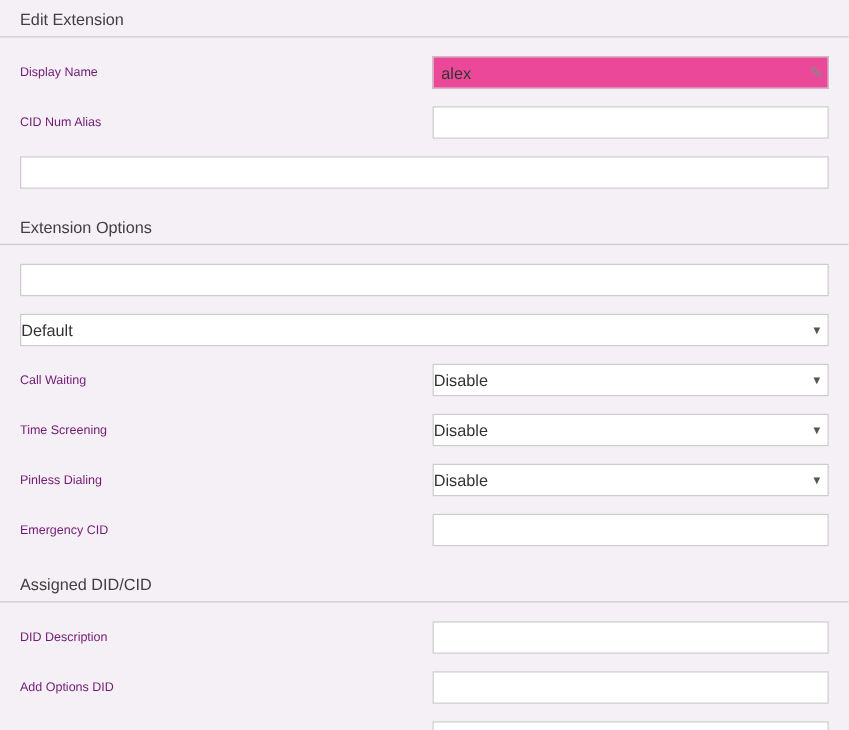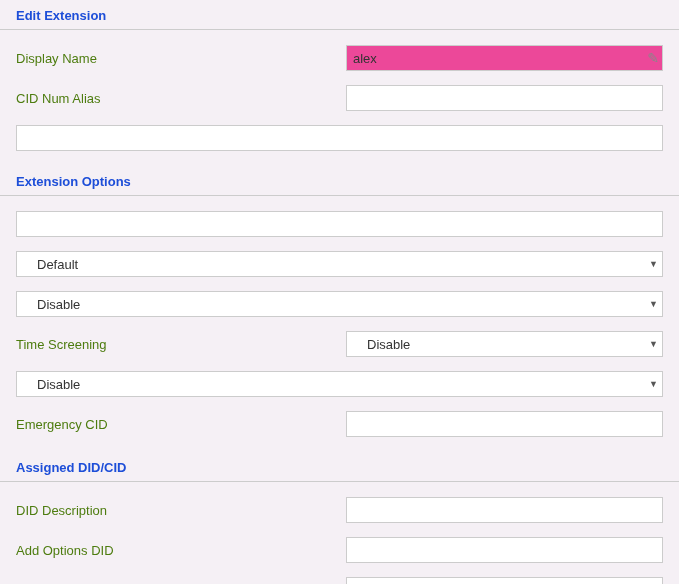--- a/index.html
+++ b/index.html
@@ -13,37 +13,37 @@
       font-size: 13px;
       background-color: #f5f0f5;
       color: #333;
       width: 679px;
       min-height: 584px;
     }
 
     .section-header {
       padding: 8px 16px 6px 16px;
       font-size: 13px;
-      font-weight: bold;
-      color: #1d4ed8;
+      font-weight: normal;
+      color: #404040;
       border-bottom: 1px solid #ccc;
       background-color: #f5f0f5;
     }
 
     .form-group {
       display: flex;
       align-items: center;
       padding: 7px 16px;
       min-height: 34px;
     }
 
     .form-label {
       width: 330px;
-      font-size: 13px;
-      color: #4d7c0f;
+      font-size: 10px;
+      color: #701a75;
       flex-shrink: 0;
     }
 
     .form-control {
       flex: 1;
       height: 26px;
       border: 1px solid #ccc;
       background-color: #fff;
       padding: 2px 6px;
       font-size: 13px;
@@ -79,21 +79,21 @@
     .select-wrapper {
       position: relative;
       flex: 1;
     }
 
     .select-wrapper select {
       width: 100%;
       height: 26px;
       border: 1px solid #ccc;
       background-color: #fff;
-      padding: 2px 20px 2px 20px;
+      padding: 2px 20px 2px 0;
       font-size: 13px;
       color: #333;
       outline: none;
       appearance: none;
       -webkit-appearance: none;
       cursor: pointer;
     }
 
     .select-wrapper::after {
       content: '▼';
@@ -154,40 +154,42 @@
       <option>20</option>
       <option>25</option>
       <option>30</option>
       <option>60</option>
       <option>120</option>
     </select>
   </div>
 </div>
 
 <div class="form-group">
+  <div class="form-label">Call Waiting</div>
   <div class="select-wrapper">
     <select>
       <option>Disable</option>
       <option>Enable</option>
     </select>
   </div>
 </div>
 
 <div class="form-group">
   <div class="form-label">Time Screening</div>
   <div class="select-wrapper">
     <select>
       <option>Disable</option>
       <option>Enable (User Defined)</option>
       <option>Enable (System)</option>
     </select>
   </div>
 </div>
 
 <div class="form-group">
+  <div class="form-label">Pinless Dialing</div>
   <div class="select-wrapper">
     <select>
       <option>Disable</option>
       <option>Enable</option>
     </select>
   </div>
 </div>
 
 <div class="form-group">
   <div class="form-label">Emergency CID</div>

